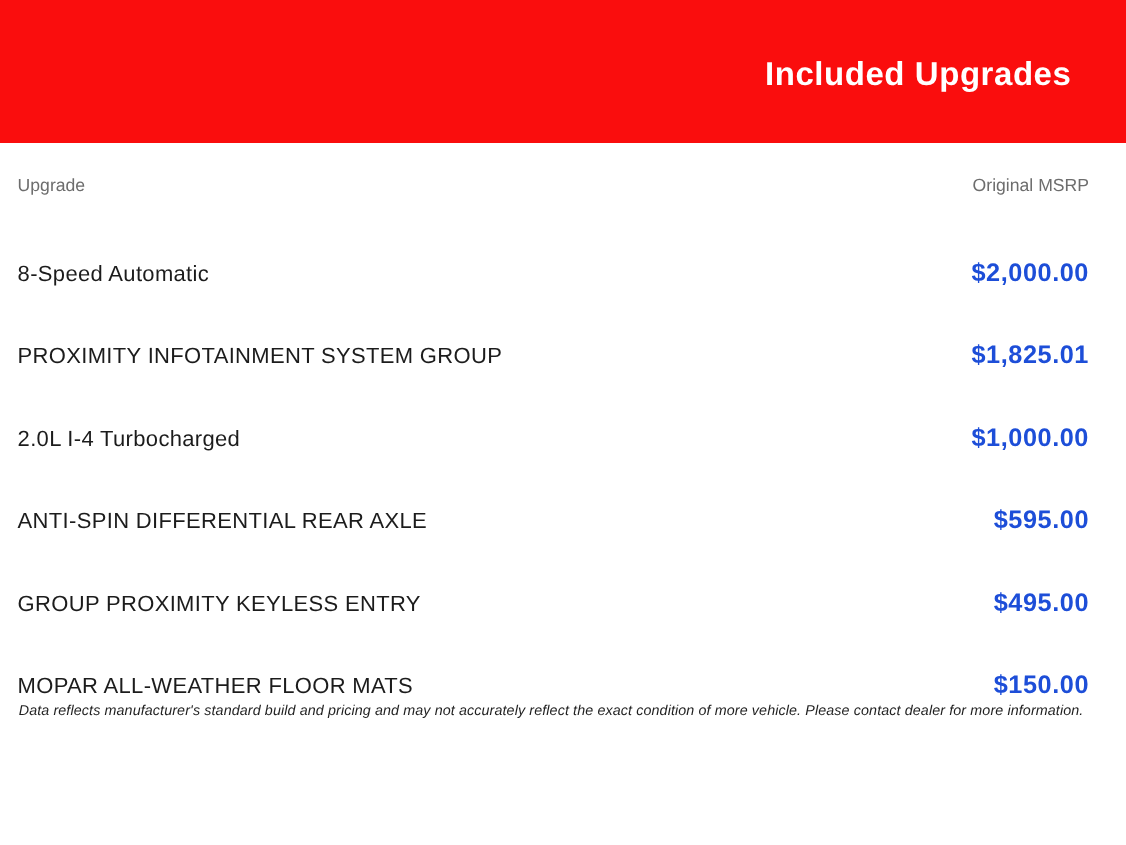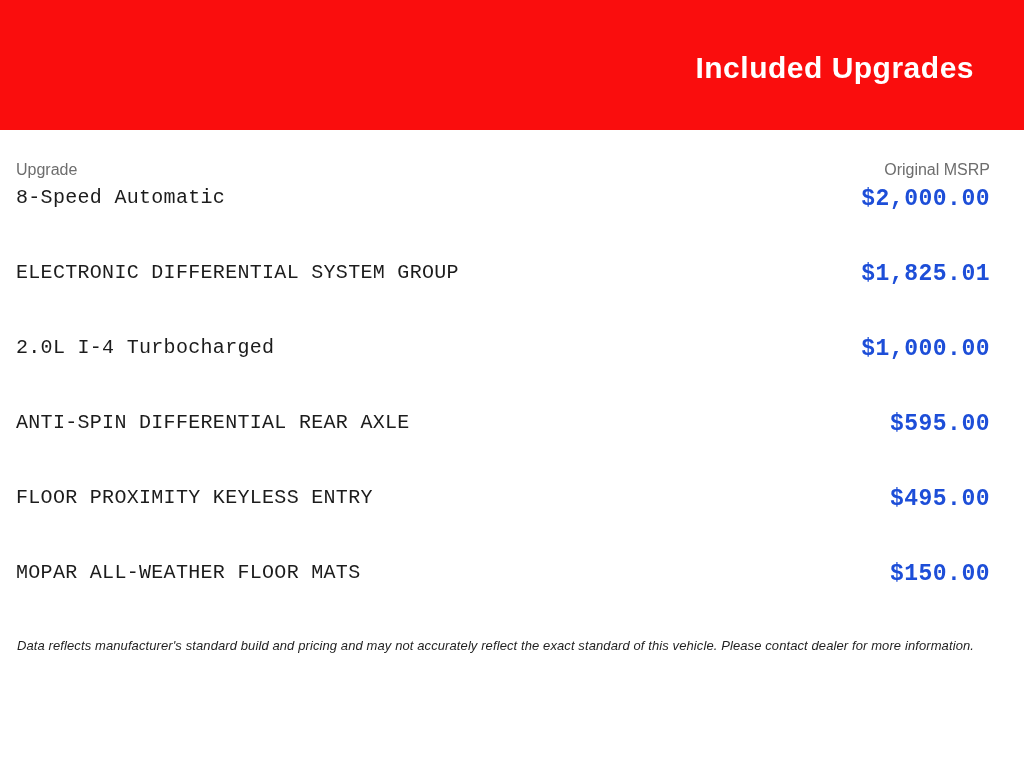--- a/index.html
+++ b/index.html
@@ -38,22 +38,21 @@
     line-height: 16px;
     color: #6d6d6d;
   }
   .rows {
     margin-top: 8px;
   }
   .row {
     height: 75px;
     display: flex;
     justify-content: space-between;
-    align-items: flex-start;
-    font-family: Liberation Mono, monospace;
+    align-items: flex-end;
   }
   .upgrade-name {
     font-size: 20px;
     color: #1c1c1c;
     letter-spacing: 0.3px;
   }
   .upgrade-price {
     font-size: 23px;
     font-weight: 800;
     color: #1d4ed8;
@@ -81,37 +80,37 @@
     <span>Upgrade</span>
     <span>Original MSRP</span>
   </div>
 
   <div class="rows">
     <div class="row">
       <span class="upgrade-name">8-Speed Automatic</span>
       <span class="upgrade-price">$2,000.00</span>
     </div>
     <div class="row">
-      <span class="upgrade-name">ELECTRONIC DIFFERENTIAL SYSTEM GROUP</span>
+      <span class="upgrade-name">PROXIMITY INFOTAINMENT SYSTEM GROUP</span>
       <span class="upgrade-price">$1,825.01</span>
     </div>
     <div class="row">
       <span class="upgrade-name">2.0L I-4 Turbocharged</span>
       <span class="upgrade-price">$1,000.00</span>
     </div>
     <div class="row">
       <span class="upgrade-name">ANTI-SPIN DIFFERENTIAL REAR AXLE</span>
       <span class="upgrade-price">$595.00</span>
     </div>
     <div class="row">
-      <span class="upgrade-name">FLOOR PROXIMITY KEYLESS ENTRY</span>
+      <span class="upgrade-name">GROUP PROXIMITY KEYLESS ENTRY</span>
       <span class="upgrade-price">$495.00</span>
     </div>
     <div class="row">
       <span class="upgrade-name">MOPAR ALL-WEATHER FLOOR MATS</span>
       <span class="upgrade-price">$150.00</span>
     </div>
   </div>
 </div>
 
 <div class="footer">
-  <div class="disclaimer">Data reflects manufacturer's standard build and pricing and may not accurately reflect the exact standard of this vehicle. Please contact dealer for more information.</div>
+  <div class="disclaimer">Data reflects manufacturer's standard build and pricing and may not accurately reflect the exact condition of more vehicle. Please contact dealer for more information.</div>
 </div>
 
 </body></html>

